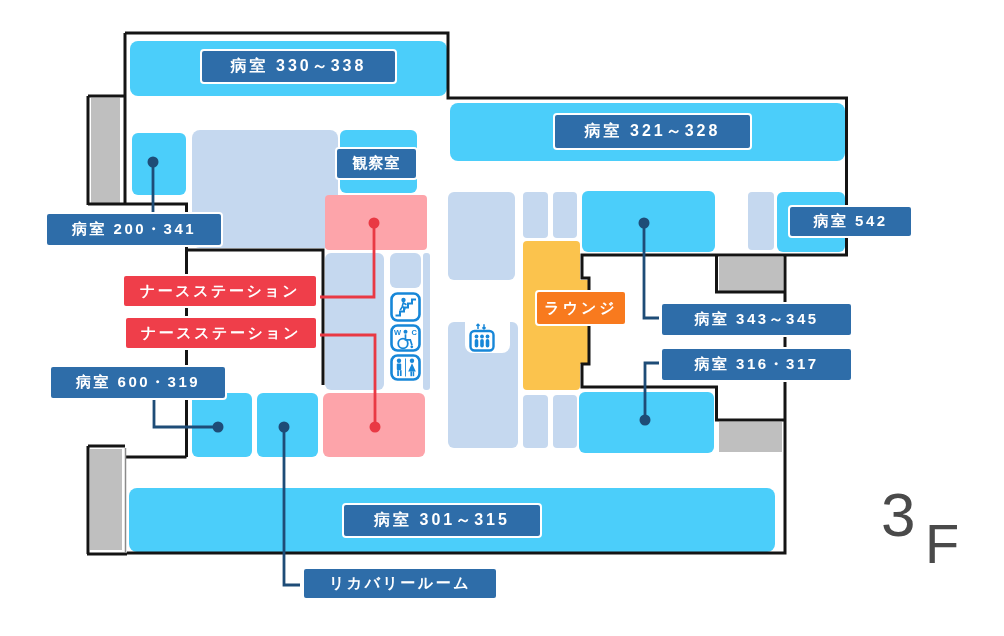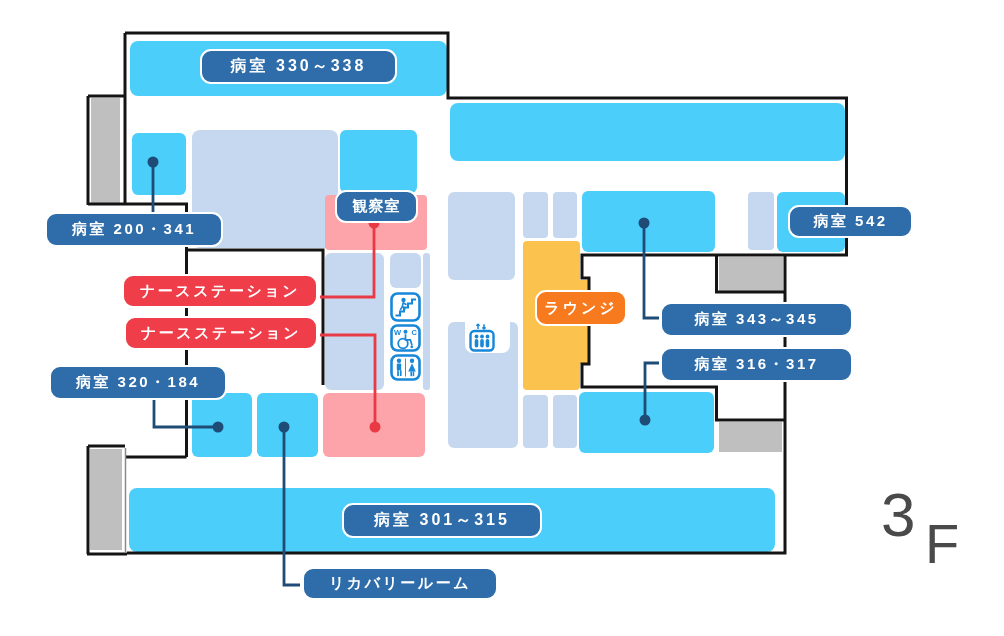--- a/index.html
+++ b/index.html
@@ -15,21 +15,21 @@
   .r3{border-radius:3px;}.r4{border-radius:4px;}.r6{border-radius:6px;}.r8{border-radius:8px;}
   .lines{position:absolute;left:0;top:0;pointer-events:none;}
   .outline{stroke:var(--outline);stroke-width:3;fill:none;}
   .thinline{stroke:#8a8a8a;stroke-width:1.5;fill:none;}
   .cn{stroke:var(--navy);stroke-width:2.8;fill:none;}
   .cr{stroke:var(--red-line);stroke-width:2.8;fill:none;}
   .dotn{fill:var(--navy);}
   .dotr{fill:var(--red-line);}
   .lbl{position:absolute;display:flex;align-items:center;justify-content:center;
        box-sizing:border-box;color:#fff;font-weight:bold;font-size:15px;letter-spacing:2.5px;
-       background:var(--label-blue);border:2px solid #fff;border-radius:11px;white-space:nowrap;}
+       background:var(--label-blue);border:2px solid #fff;border-radius:4px;white-space:nowrap;}
   .lbl.big{font-size:16px;letter-spacing:3px;}
   .lbl.red{background:var(--nurse-red);}
   .lbl.orange{background:var(--orange);letter-spacing:3px;}
   .icon{position:absolute;}
   .ic-s{stroke:var(--icon-blue);fill:none;}
   .ic-f{fill:var(--icon-blue);stroke:none;}
   .ic-box{fill:#fff;stroke:var(--icon-blue);}
   .ic-txt{fill:var(--icon-blue);font-family:"Liberation Sans","DejaVu Sans",sans-serif;
           font-weight:bold;font-size:7.5px;}
   .floor{position:absolute;color:var(--floor-text);line-height:1;font-weight:normal;}
@@ -107,21 +107,24 @@
       <circle class="dotn" cx="218" cy="427" r="5.5"></circle>
       <circle class="dotn" cx="284" cy="427" r="5.5"></circle>
       <circle class="dotr" cx="374" cy="223" r="5.5"></circle>
       <circle class="dotr" cx="375" cy="427" r="5.5"></circle>
     </g>
   </svg>
 
   <div class="lbl big" style="left:200px;top:49px;width:197px;height:35px;">
       <span>病室 330～338</span>
     </div>
-  <div class="lbl" style="left:335px;top:147px;width:83px;height:33px;letter-spacing:1px;margin-top:43px;">
+  <div class="lbl big" style="left:553px;top:113px;width:199px;height:37px;">
+      <span>病室 321～328</span>
+    </div>
+  <div class="lbl" style="left:335px;top:147px;width:83px;height:33px;letter-spacing:1px;">
       <span>観察室</span>
     </div>
   <div class="lbl" style="left:45px;top:212px;width:178px;height:35px;">
       <span>病室 200・341</span>
     </div>
   <div class="lbl" style="left:788px;top:205px;width:125px;height:33px;">
       <span>病室 542</span>
     </div>
   <div class="lbl red" style="left:122px;top:274px;width:196px;height:34px;">
       <span>ナースステーション</span>
@@ -132,21 +135,21 @@
   <div class="lbl orange" style="left:535px;top:290px;width:92px;height:36px;">
       <span>ラウンジ</span>
     </div>
   <div class="lbl" style="left:660px;top:302px;width:193px;height:35px;">
       <span>病室 343～345</span>
     </div>
   <div class="lbl" style="left:660px;top:347px;width:193px;height:35px;">
       <span>病室 316・317</span>
     </div>
   <div class="lbl" style="left:49px;top:365px;width:178px;height:35px;">
-      <span>病室 320・184</span>
+      <span>病室 600・319</span>
     </div>
   <div class="lbl big" style="left:342px;top:503px;width:200px;height:35px;">
       <span>病室 301～315</span>
     </div>
   <div class="lbl" style="left:302px;top:567px;width:196px;height:33px;">
       <span>リカバリールーム</span>
     </div>
 
   <div class="icon" style="left:390px;top:292px;width:31px;height:30px;">
     <svg width="31" height="30" viewBox="0 0 31 30">

